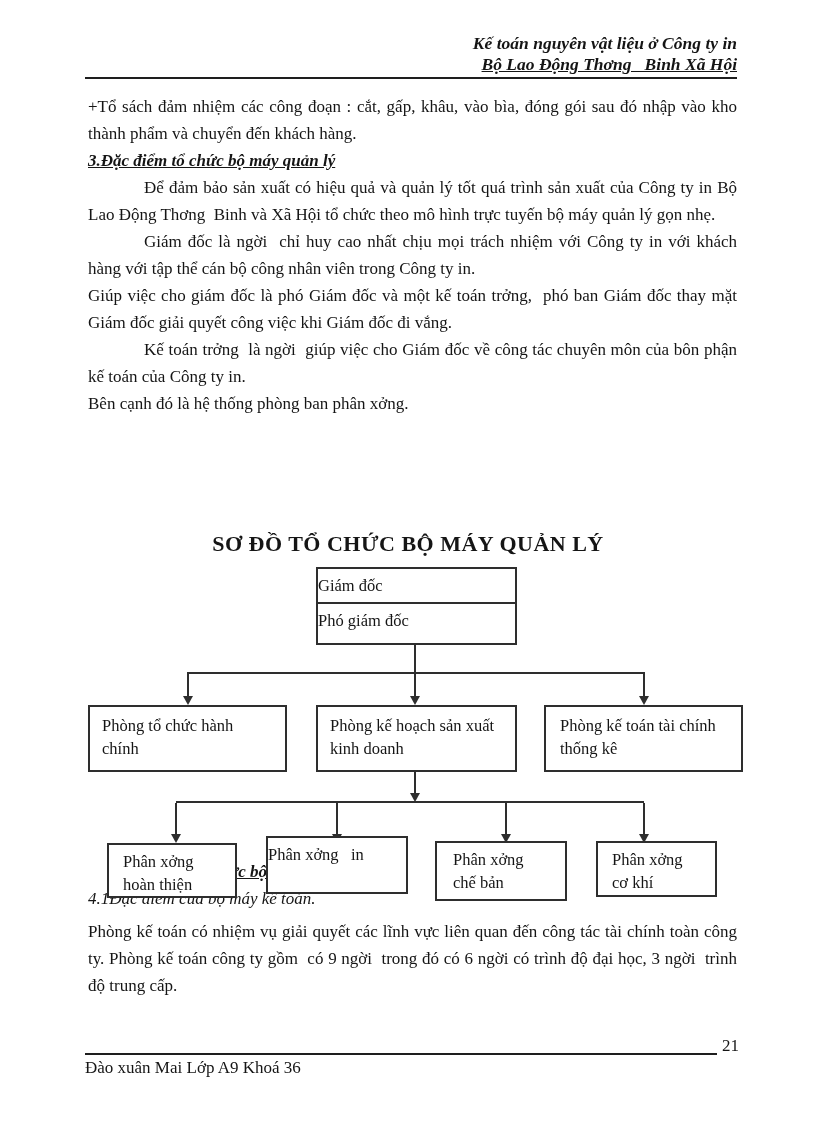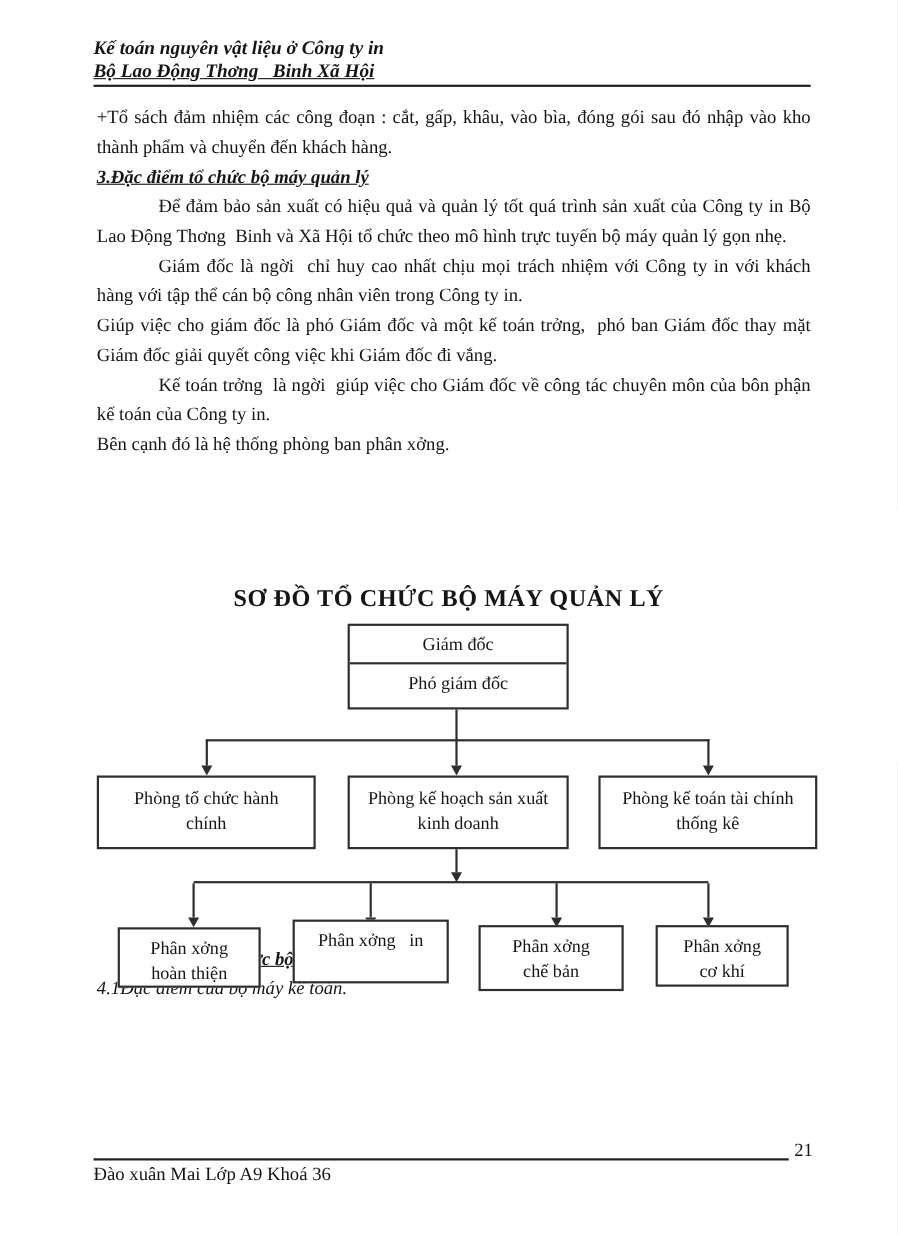--- a/index.html
+++ b/index.html
@@ -3,37 +3,37 @@
 <meta charset="utf-8">
 <style>
   html,body { margin:0; padding:0; background:#e8e8e8; }
   .page {
     position:relative; width:816px; height:1123px; margin:0 auto;
     background:#ffffff; overflow:hidden;
     font-family:"Liberation Serif","DejaVu Serif",serif;
     color:#151515;
   }
   
-  .header { position:absolute; left:85px; top:33px; width:652px; 
+  .header { position:absolute; left:85px; top:33px; width:652px; text-align:right;
             font-weight:bold; font-style:italic; font-size:17.5px; line-height:21px; }
   .header .h2 { text-decoration:underline; }
   .header-rule { position:absolute; left:85px; top:77px; width:652px; height:2px; background:#1e1e1e; }
   
   .content { position:absolute; left:88px; top:93px; width:649px;
              font-size:17px; line-height:27px; }
   .content p { margin:0; }
   .just { text-align:justify; }
   .ind  { text-indent:56px; }
   .h3   { font-weight:bold; font-style:italic; text-decoration:underline; }
   
   .diagram { position:absolute; left:0; top:530px; width:816px; height:392px; }
   .dg-title { position:absolute; left:0; top:1px; width:100%; text-align:center;
               font-weight:bold; font-size:22px; letter-spacing:0.5px; }
   .box { position:absolute; box-sizing:border-box; border:2px solid #2e2e2e;
-         background:#fff; text-align:center; font-size:16.5px; line-height:23px; z-index:2; }
+         background:#fff; font-size:16.5px; line-height:23px; z-index:2; }
   .top-box   { left:316px; top:37px;  width:201px; height:78px; }
   .top-box .cell1 { box-sizing:border-box; height:35px; border-bottom:2px solid #2e2e2e; padding-top:5px; }
   .top-box .cell2 { padding-top:5px; }
   .b1 { left:88px;  top:175px; width:199px; height:67px; padding:7px 12px 0; }
   .b2 { left:316px; top:175px; width:201px; height:67px; padding:7px 12px 0; }
   .b3 { left:544px; top:175px; width:199px; height:67px; padding:7px 14px 0; }
   .c1 { left:107px; top:313px; width:130px; height:55px; padding:5px 14px 0; }
   .c2 { left:266px; top:306px; width:142px; height:58px; padding:5px 0 0; }
   .c3 { left:435px; top:311px; width:132px; height:60px; padding:5px 16px 0; }
   .c4 { left:596px; top:311px; width:121px; height:56px; padding:5px 14px 0; }
@@ -109,18 +109,19 @@
     <div class="arr" style="left:332px; top:304px;"></div>
     <div class="arr" style="left:501px; top:304px;"></div>
     <div class="arr" style="left:639px; top:304px;"></div>
 
     <div class="box c1">Phân xởng hoàn thiện</div>
     <div class="box c2">Phân xởng &nbsp; in</div>
     <div class="box c3">Phân xởng chế bản</div>
     <div class="box c4">Phân xởng cơ khí</div>
   </div>
 
+  <div class="closing">Phòng kế toán có nhiệm vụ giải quyết các lĩnh vực liên quan đến công tác tài chính toàn công ty. Phòng kế toán công ty gồm &nbsp;có 9 ngời &nbsp;trong đó có 6 ngời có trình độ đại học, 3 ngời &nbsp;trình độ trung cấp.</div>
 
   <div class="footer-rule"></div>
   <div class="page-number">21</div>
   <div class="author">Đào xuân Mai Lớp A9 Khoá 36</div>
 
 </div>
 
 </body></html>

